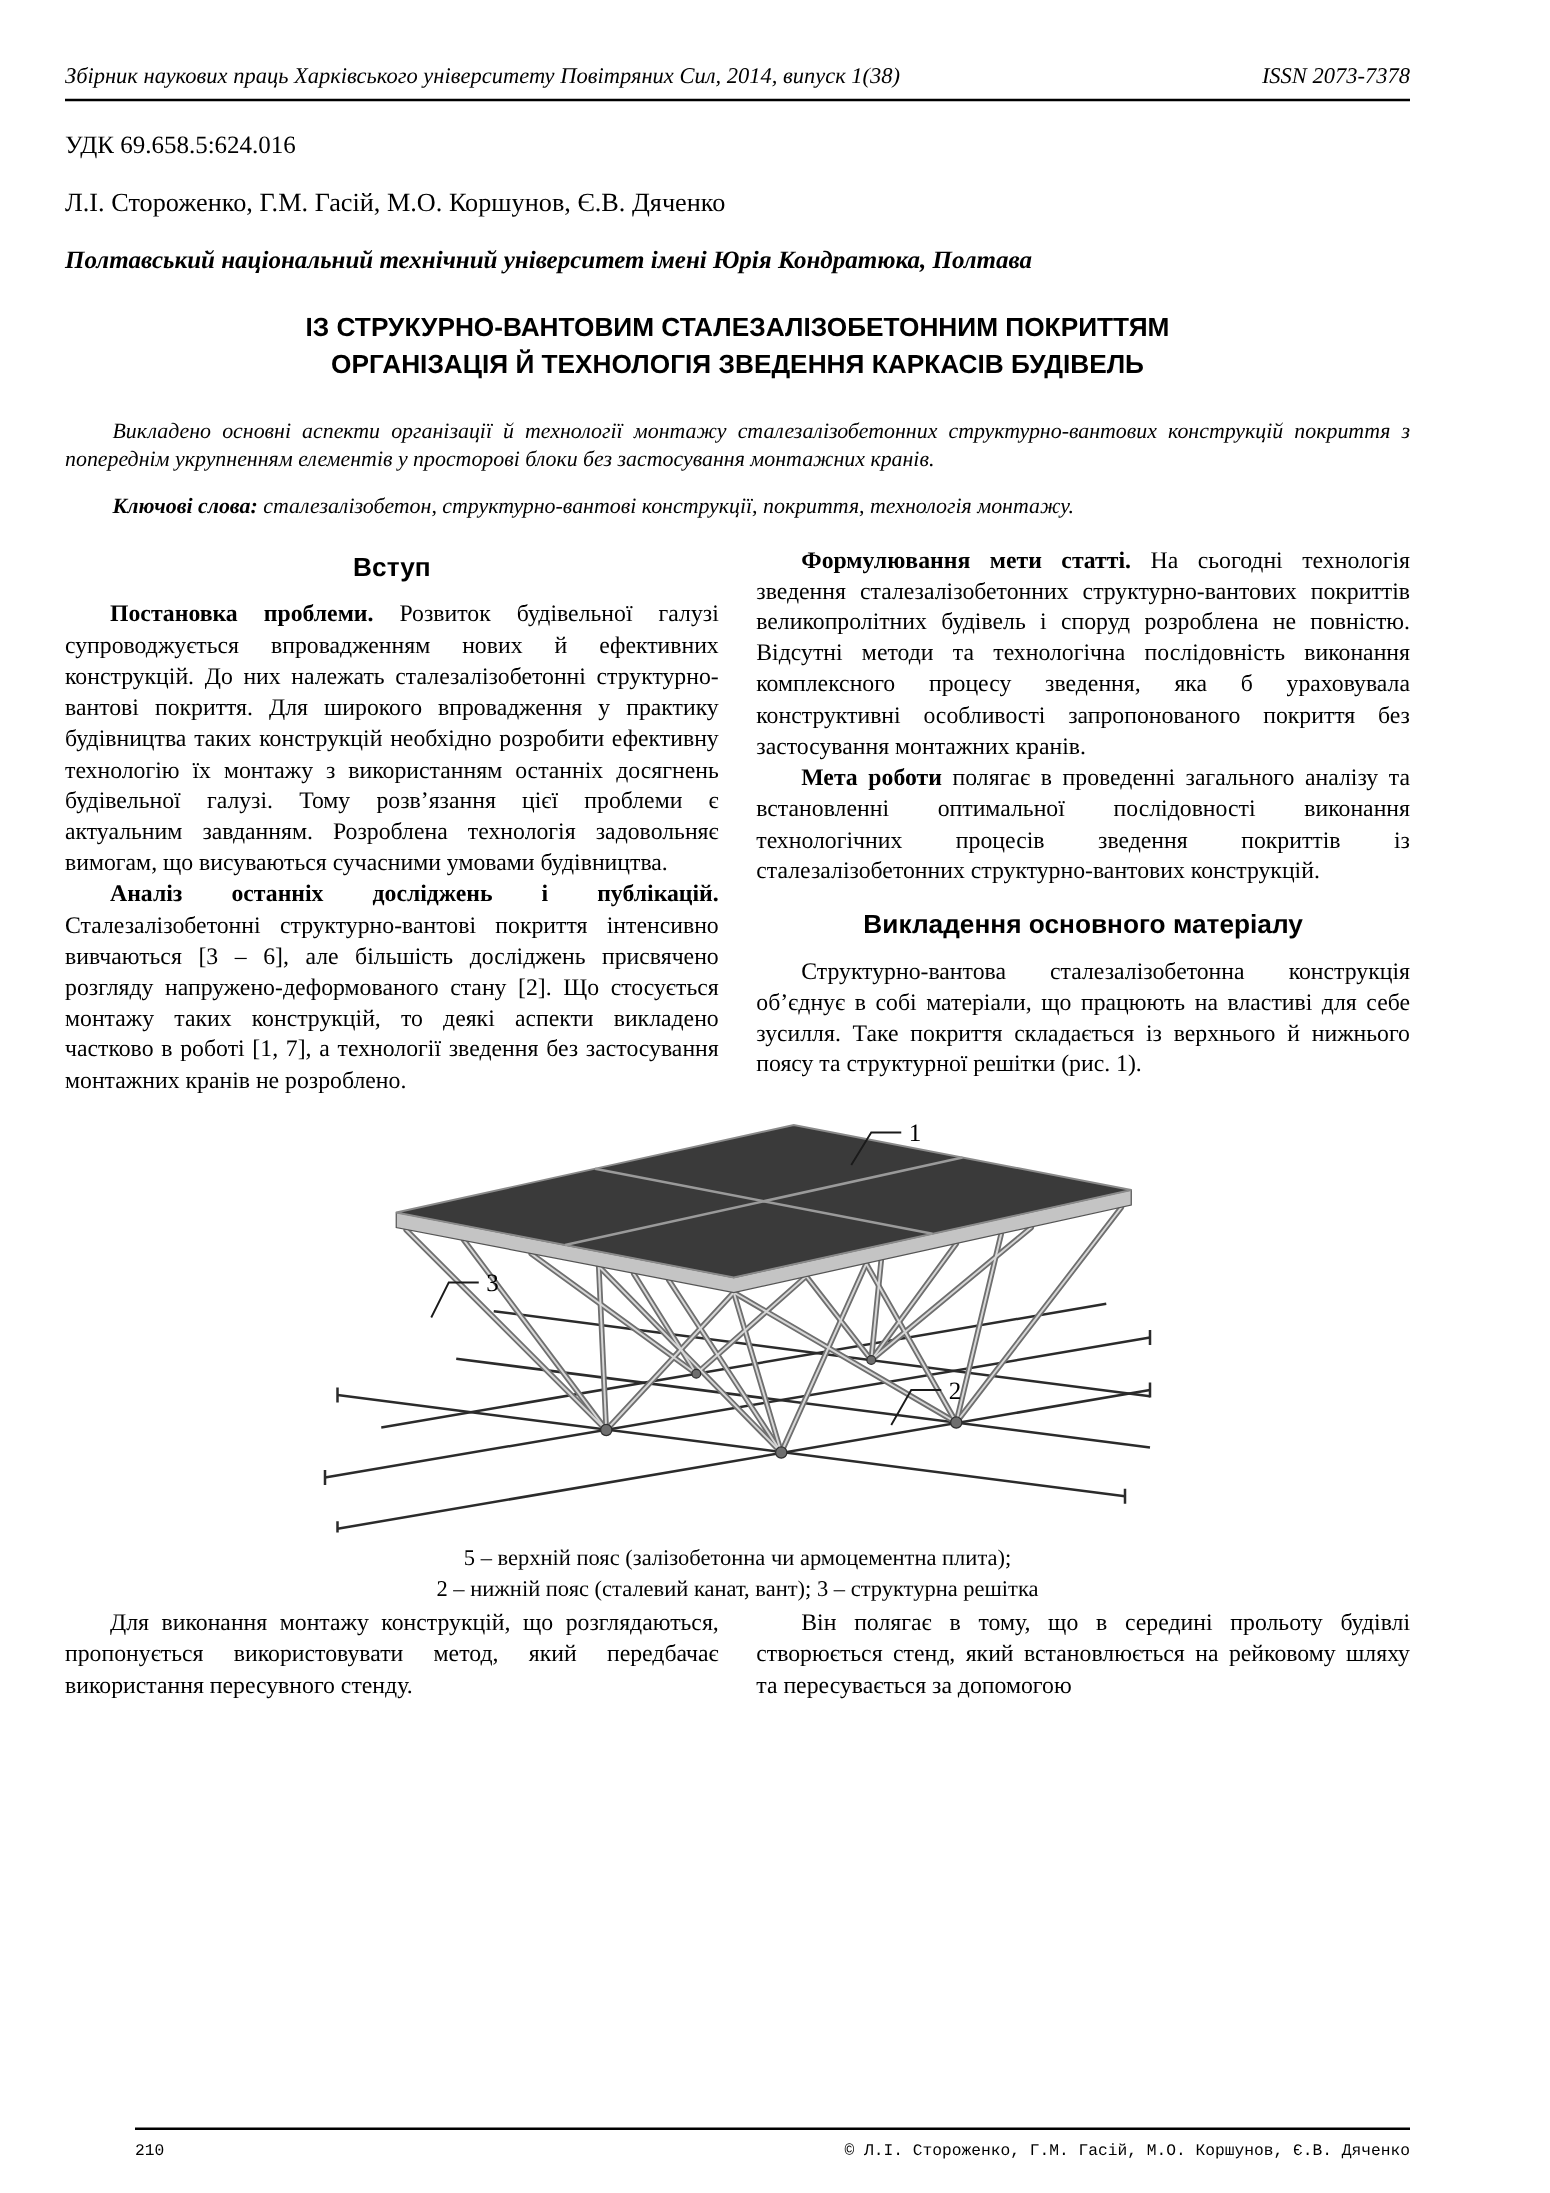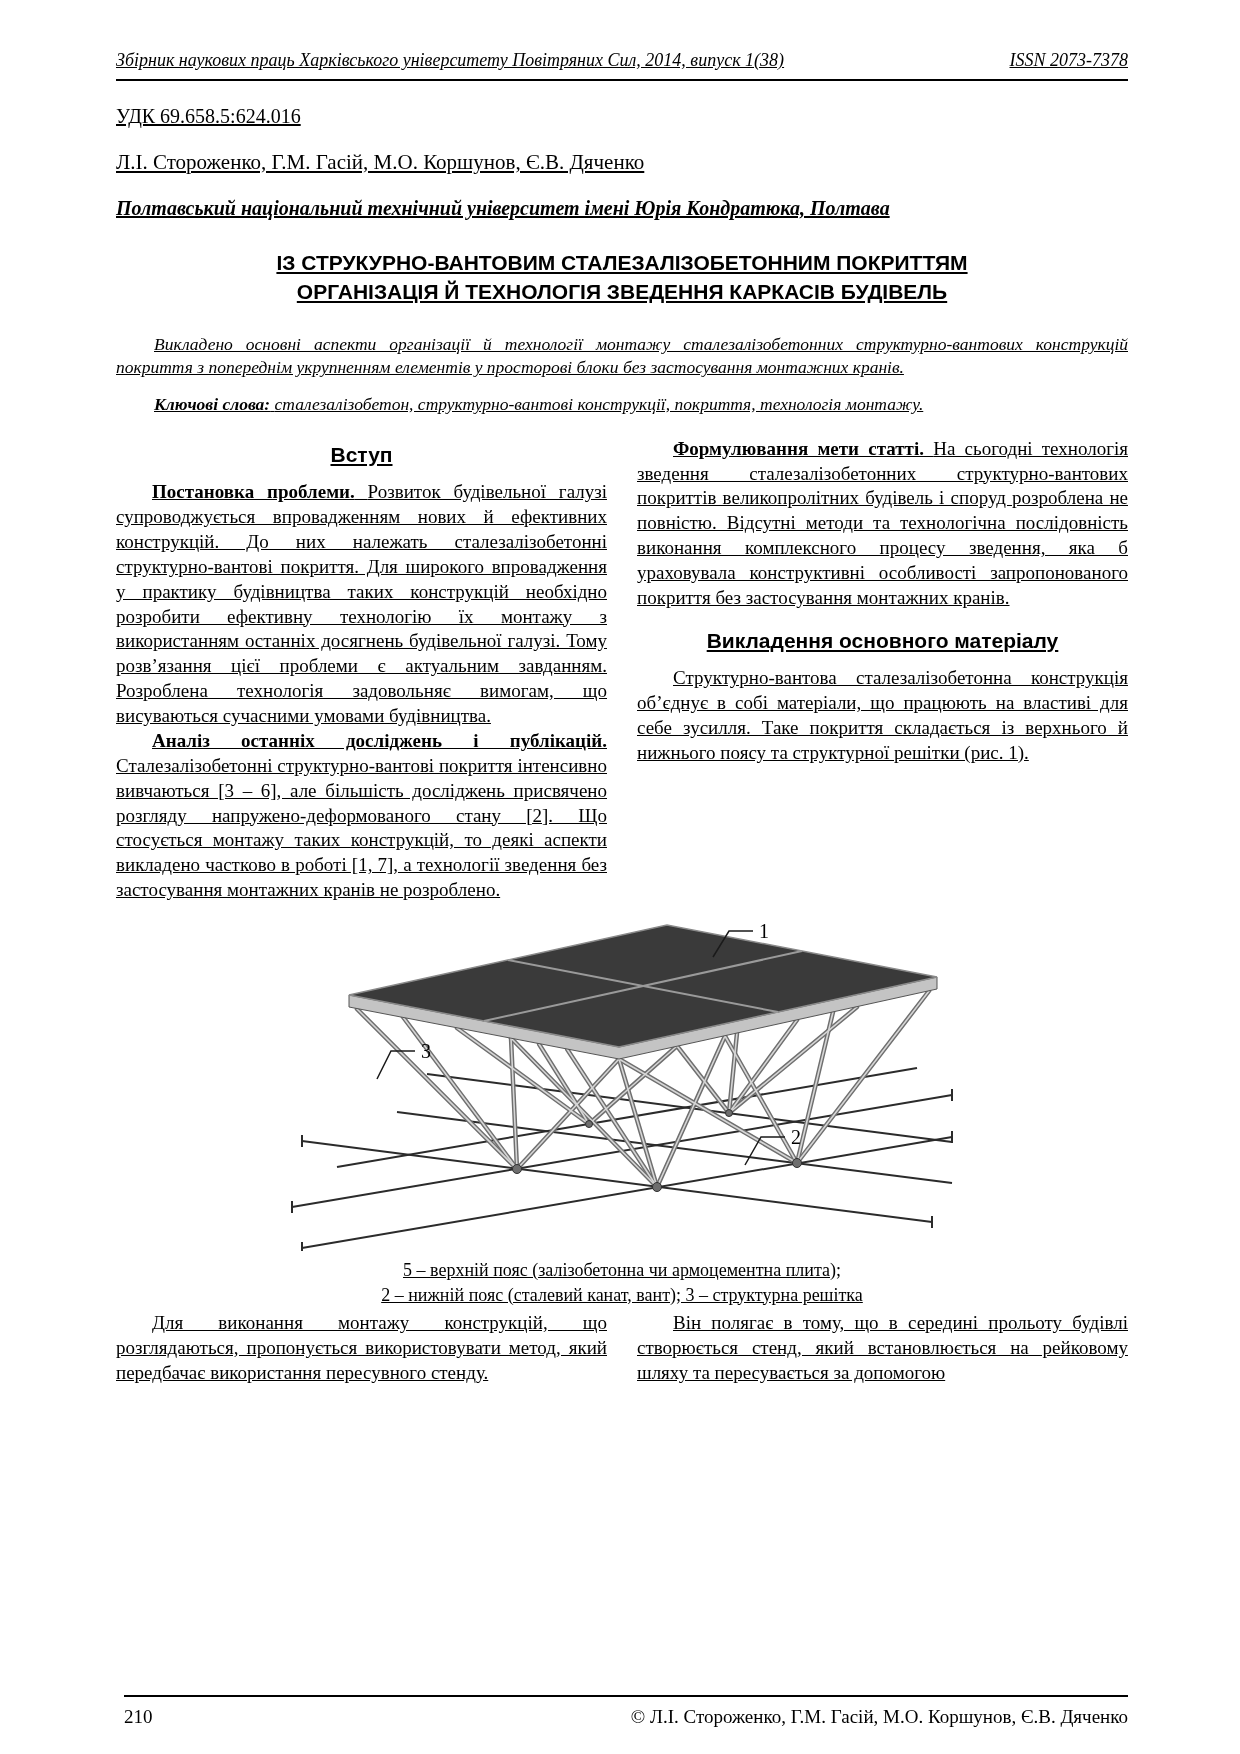--- a/index.html
+++ b/index.html
@@ -1,20 +1,20 @@
 <!DOCTYPE html>
 <html lang="uk"><head>
 <meta charset="utf-8">
 <style>
   html,body{margin:0;padding:0;}
   body{
     width:1240px;height:1754px;background:#ffffff;color:#000;
     font-family:"Liberation Serif", serif;position:relative;overflow:hidden;
   }
-  .page{padding:50px 112px 0 116px;text-decoration:underline;}
+  .page{padding:50px 112px 0 52px;}
 
   .journal-header{
     display:flex;justify-content:space-between;align-items:baseline;
     font-style:italic;font-size:18px;padding-bottom:8px;border-bottom:2px solid #000;
   }
   .udc{margin-top:24px;font-size:20px;}
   .authors{margin-top:22px;font-size:21px;}
   .affiliation{margin-top:22px;font-size:20px;font-style:italic;font-weight:bold;}
   .title{
     margin-top:28px;text-align:center;
@@ -34,23 +34,23 @@
   .section-heading{
     font-family:"Liberation Sans", sans-serif;font-weight:bold;font-size:21px;
     text-align:center;margin:4px 0 12px 0;text-indent:0;
   }
   .section-heading.mid{margin-top:16px;}
 
   .figure-wrap{margin-top:14px;text-align:center;}
   .caption{margin-top:2px;font-size:18px;line-height:1.36;text-align:center;}
 
   .footer{
-    position:absolute;left:124px;right:112px;bottom:26px;
+    position:absolute;left:108px;right:112px;bottom:26px;
     border-top:2px solid #000;padding-top:9px;
-    display:flex;justify-content:space-between;font-size:19px;
+    display:flex;justify-content:space-between;font-size:13px;font-family:Liberation Mono, monospace;
   }
 </style>
 </head>
 <body>
 
 <div class="page">
 
   <div class="journal-header">
     <span>Збірник наукових праць Харківського університету Повітряних Сил, 2014, випуск 1(38)</span>
     <span>ISSN 2073-7378</span>
@@ -75,20 +75,21 @@
   </div>
 
   <div class="cols">
     <div class="col">
       <div class="section-heading">Вступ</div>
       <p><span class="lead">Постановка проблеми.</span> <span>Розвиток будівельної галузі супроводжується впровадженням нових й ефективних конструкцій. До них належать сталезалізобетонні структурно-вантові покриття. Для широкого впровадження у практику будівництва таких конструкцій необхідно розробити ефективну технологію їх монтажу з використанням останніх досягнень будівельної галузі. Тому розв’язання цієї проблеми є актуальним завданням. Розроблена технологія задовольняє вимогам, що висуваються сучасними умовами будівництва.</span></p>
       <p><span class="lead">Аналіз останніх досліджень і публікацій.</span> <span>Сталезалізобетонні структурно-вантові покриття інтенсивно вивчаються [3 – 6], але більшість досліджень присвячено розгляду напружено-деформованого стану [2]. Що стосується монтажу таких конструкцій, то деякі аспекти викладено частково в роботі [1, 7], а технології зведення без застосування монтажних кранів не розроблено.</span></p>
     </div>
     <div class="col">
       <p><span class="lead">Формулювання мети статті.</span> <span>На сьогодні технологія зведення сталезалізобетонних структурно-вантових покриттів великопролітних будівель і споруд розроблена не повністю. Відсутні методи та технологічна послідовність виконання комплексного процесу зведення, яка б ураховувала конструктивні особливості запропонованого покриття без застосування монтажних кранів.</span></p>
+      <p><span class="lead">Мета роботи</span> <span>полягає в проведенні загального аналізу та встановленні оптимальної послідовності виконання технологічних процесів зведення покриттів із сталезалізобетонних структурно-вантових конструкцій.</span></p>
       <div class="section-heading mid">Викладення основного матеріалу</div>
       <p>Структурно-вантова сталезалізобетонна конструкція об’єднує в собі матеріали, що працюють на властиві для себе зусилля. Таке покриття складається із верхнього й нижнього поясу та структурної решітки (рис. 1).</p>
     </div>
   </div>
 
   <div class="figure-wrap">
     <svg width="690" height="335" viewBox="0 0 690 335" role="img">
 
       <g stroke="#2b2b2b" stroke-width="2" fill="none">
         <line x1="15" y1="290" x2="675" y2="178"></line>

